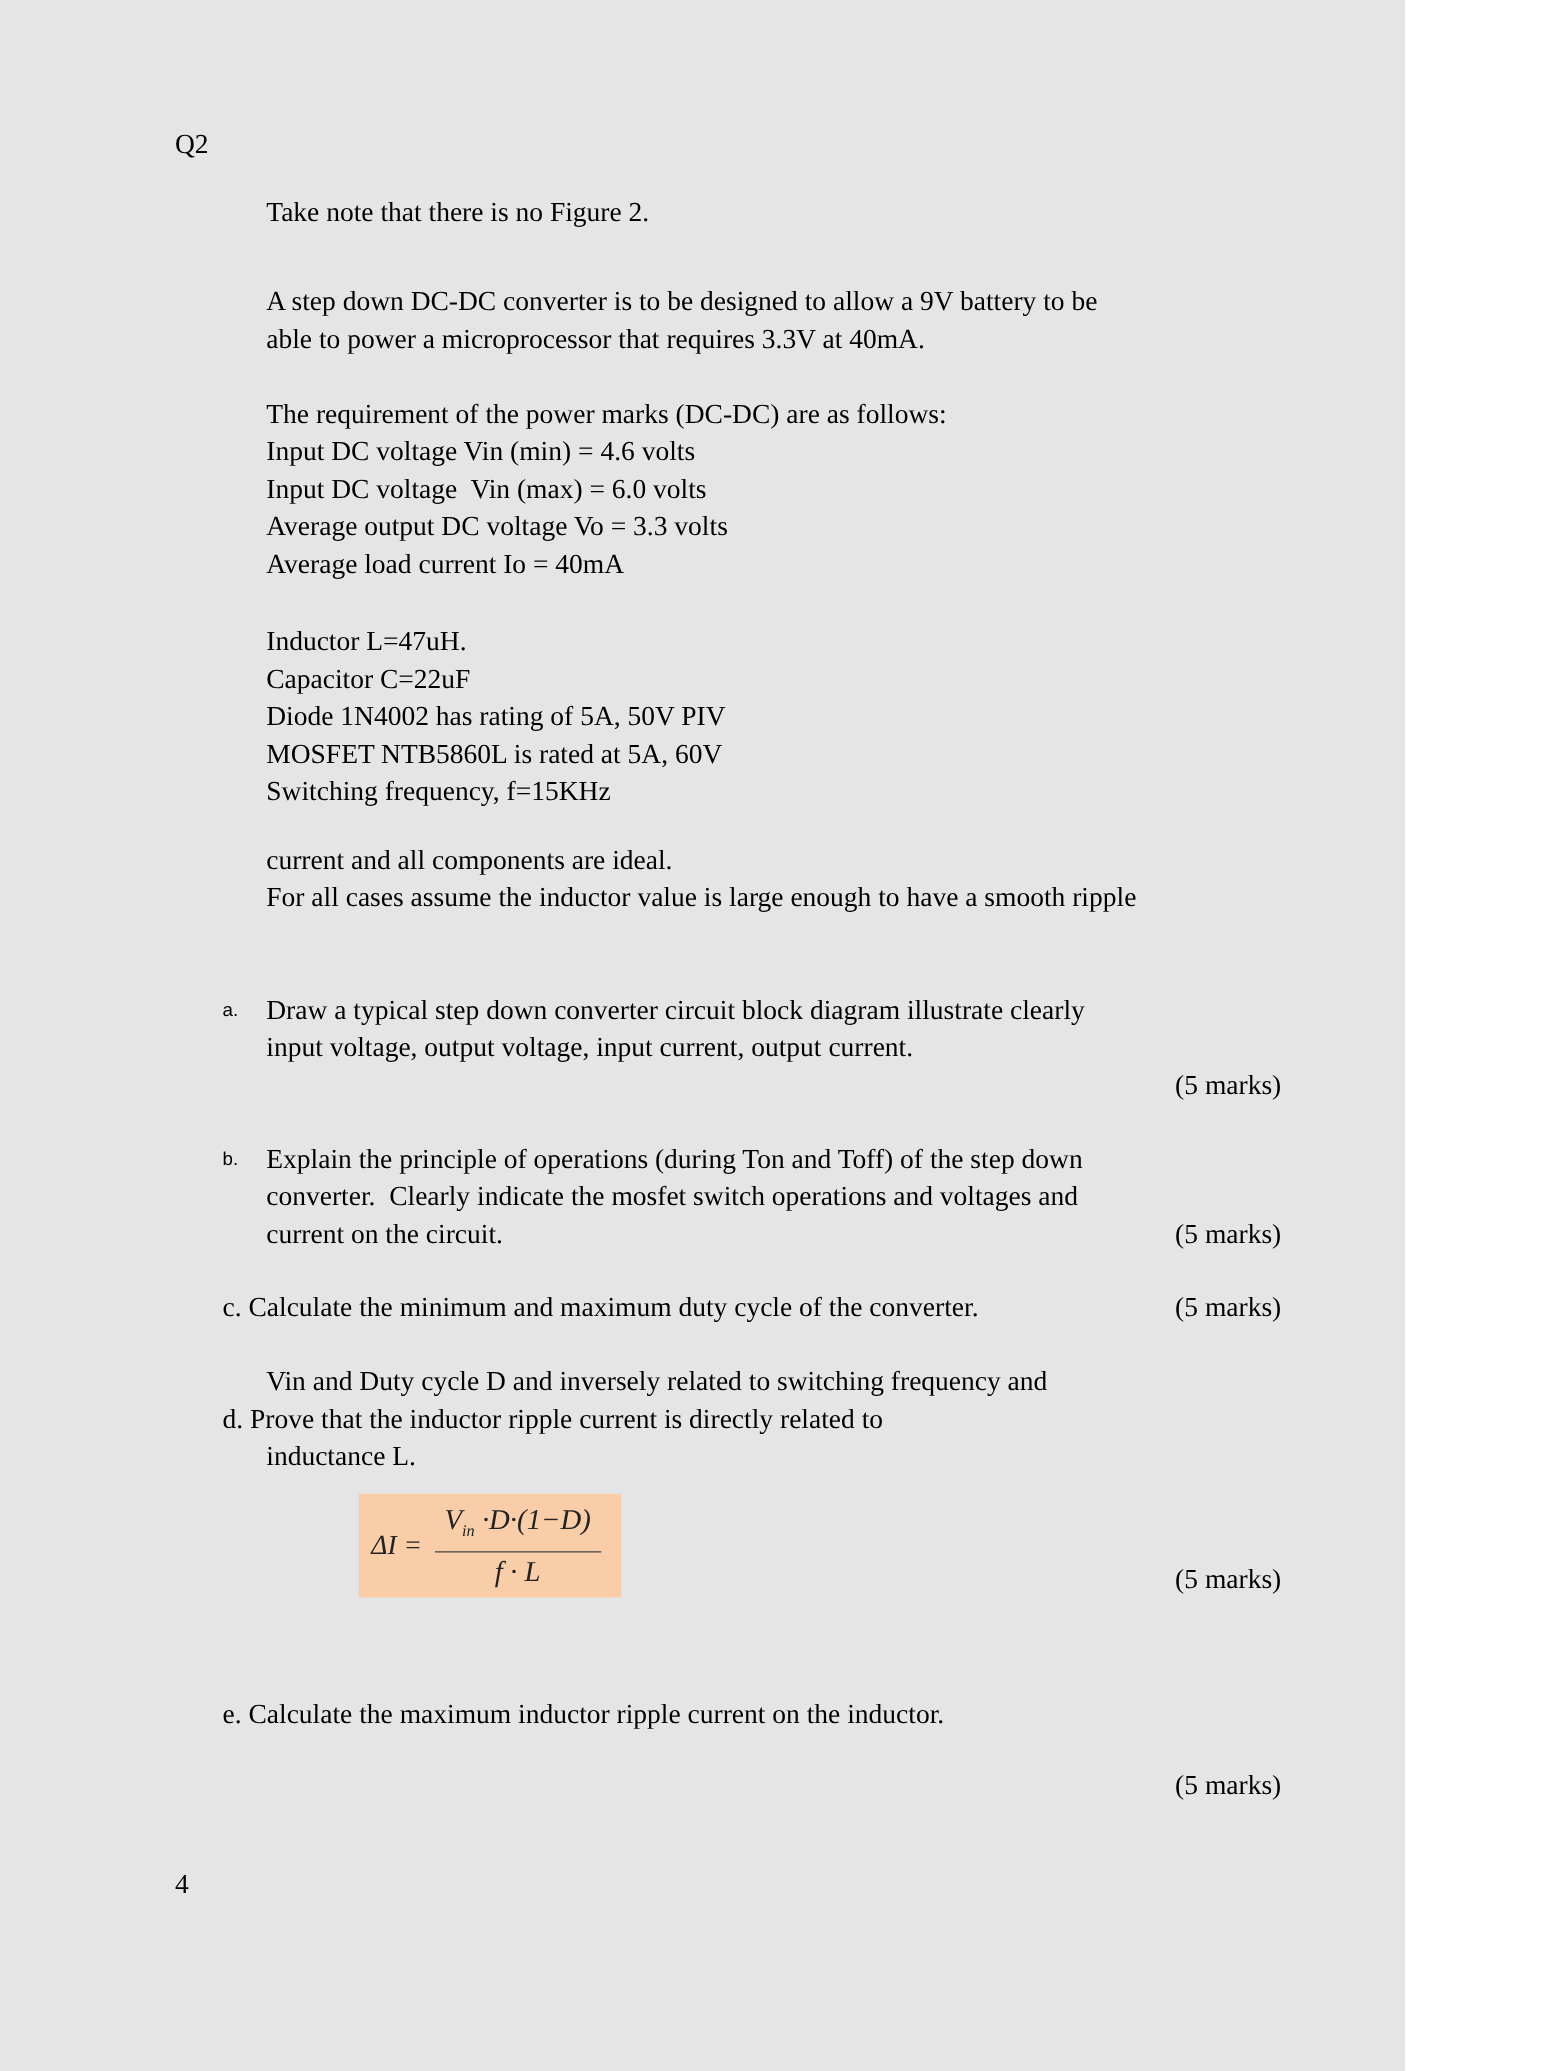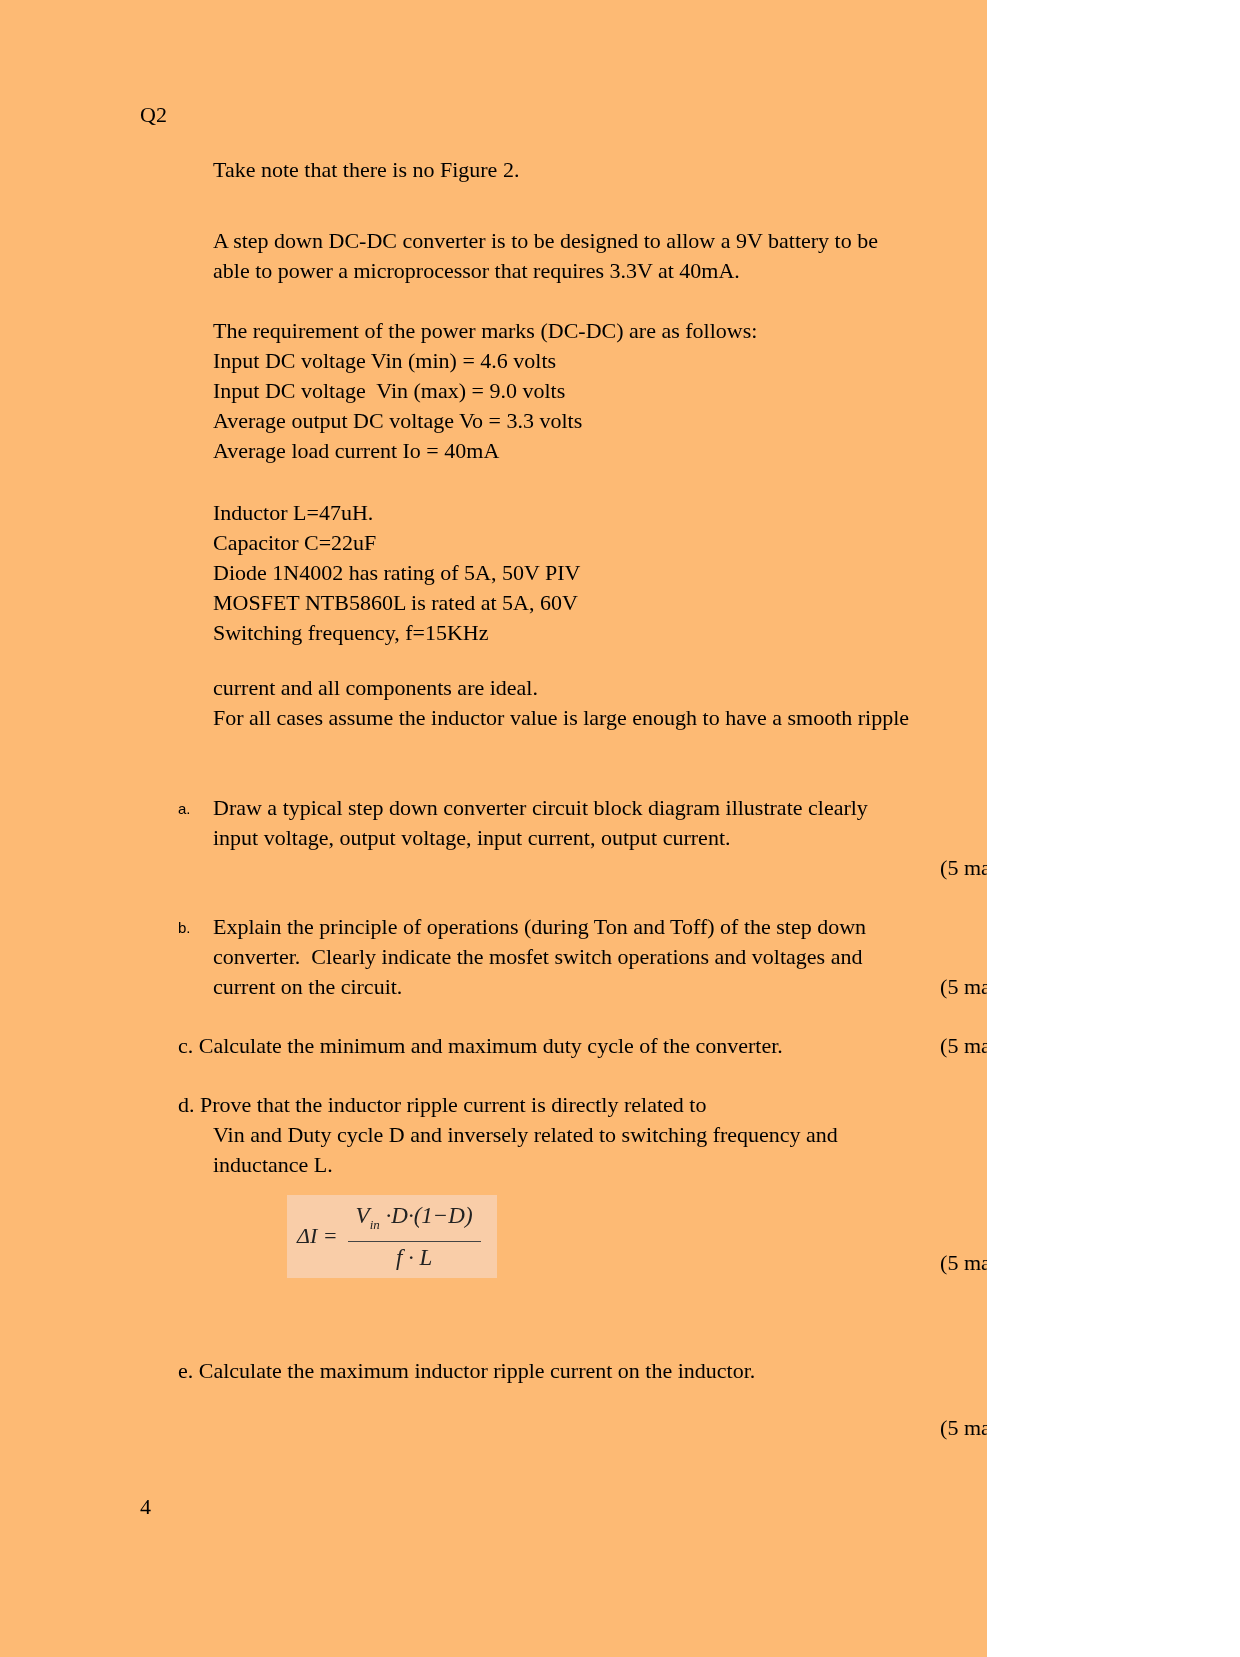--- a/index.html
+++ b/index.html
@@ -3,23 +3,23 @@
 <meta charset="utf-8">
 <style>
   * { margin: 0; padding: 0; box-sizing: border-box; }
   body {
     background: #ffffff;
     font-family: "Liberation Serif", serif;
     color: #000000;
   }
   .sheet {
     position: relative;
-    width: 987px;
+    width: 1124px;
     height: 1657px;
-    background: #fdba74;
+    background: #e5e5e5;
     padding: 100px 0 0 140px;
     overflow: hidden;
     font-size: 22px;
   }
   .q-label {
     font-size: 22px;
     line-height: 30px;
   }
   .content {
     margin-left: 73px;
@@ -111,21 +111,21 @@
     <p class="para note">Take note that there is no Figure 2.</p>
 
     <div class="block-overview">
       <div class="line">A step down DC-DC converter is to be designed to allow a 9V battery to be</div>
       <div class="line">able to power a microprocessor that requires 3.3V at 40mA.</div>
     </div>
 
     <div class="block-req">
       <div class="line">The requirement of the power marks (DC-DC) are as follows:</div>
       <div class="line">Input DC voltage Vin (min) = 4.6 volts</div>
-      <div class="line">Input DC voltage  Vin (max) = 9.0 volts</div>
+      <div class="line">Input DC voltage  Vin (max) = 6.0 volts</div>
       <div class="line">Average output DC voltage Vo = 3.3 volts</div>
       <div class="line">Average load current Io = 40mA</div>
     </div>
 
     <div class="block-comp">
       <div class="line">Inductor L=47uH.</div>
       <div class="line">Capacitor C=22uF</div>
       <div class="line">Diode 1N4002 has rating of 5A, 50V PIV</div>
       <div class="line">MOSFET NTB5860L is rated at 5A, 60V</div>
       <div class="line">Switching frequency, f=15KHz</div>
@@ -152,22 +152,22 @@
         <span>(5 marks)</span>
       </div>
     </div>
 
     <div class="item-c flexline outdent">
       <span>c. Calculate the minimum and maximum duty cycle of the converter.</span>
       <span>(5 marks)</span>
     </div>
 
     <div class="item-d">
+      <div class="line">Vin and Duty cycle D and inversely related to switching frequency and</div>
       <div class="line outdent">d. Prove that the inductor ripple current is directly related to</div>
-      <div class="line">Vin and Duty cycle D and inversely related to switching frequency and</div>
       <div class="line">inductance L.</div>
 
       <div class="formula-row">
         <div class="formula" style="background-color: rgb(249, 205, 168);">
           <span class="f-lhs">ΔI =</span>
           <span class="frac">
             <span class="num"><i>V</i><sub>in</sub><span> ·D·(1−D)</span></span>
             <span class="den">f · L</span>
           </span>
         </div>

